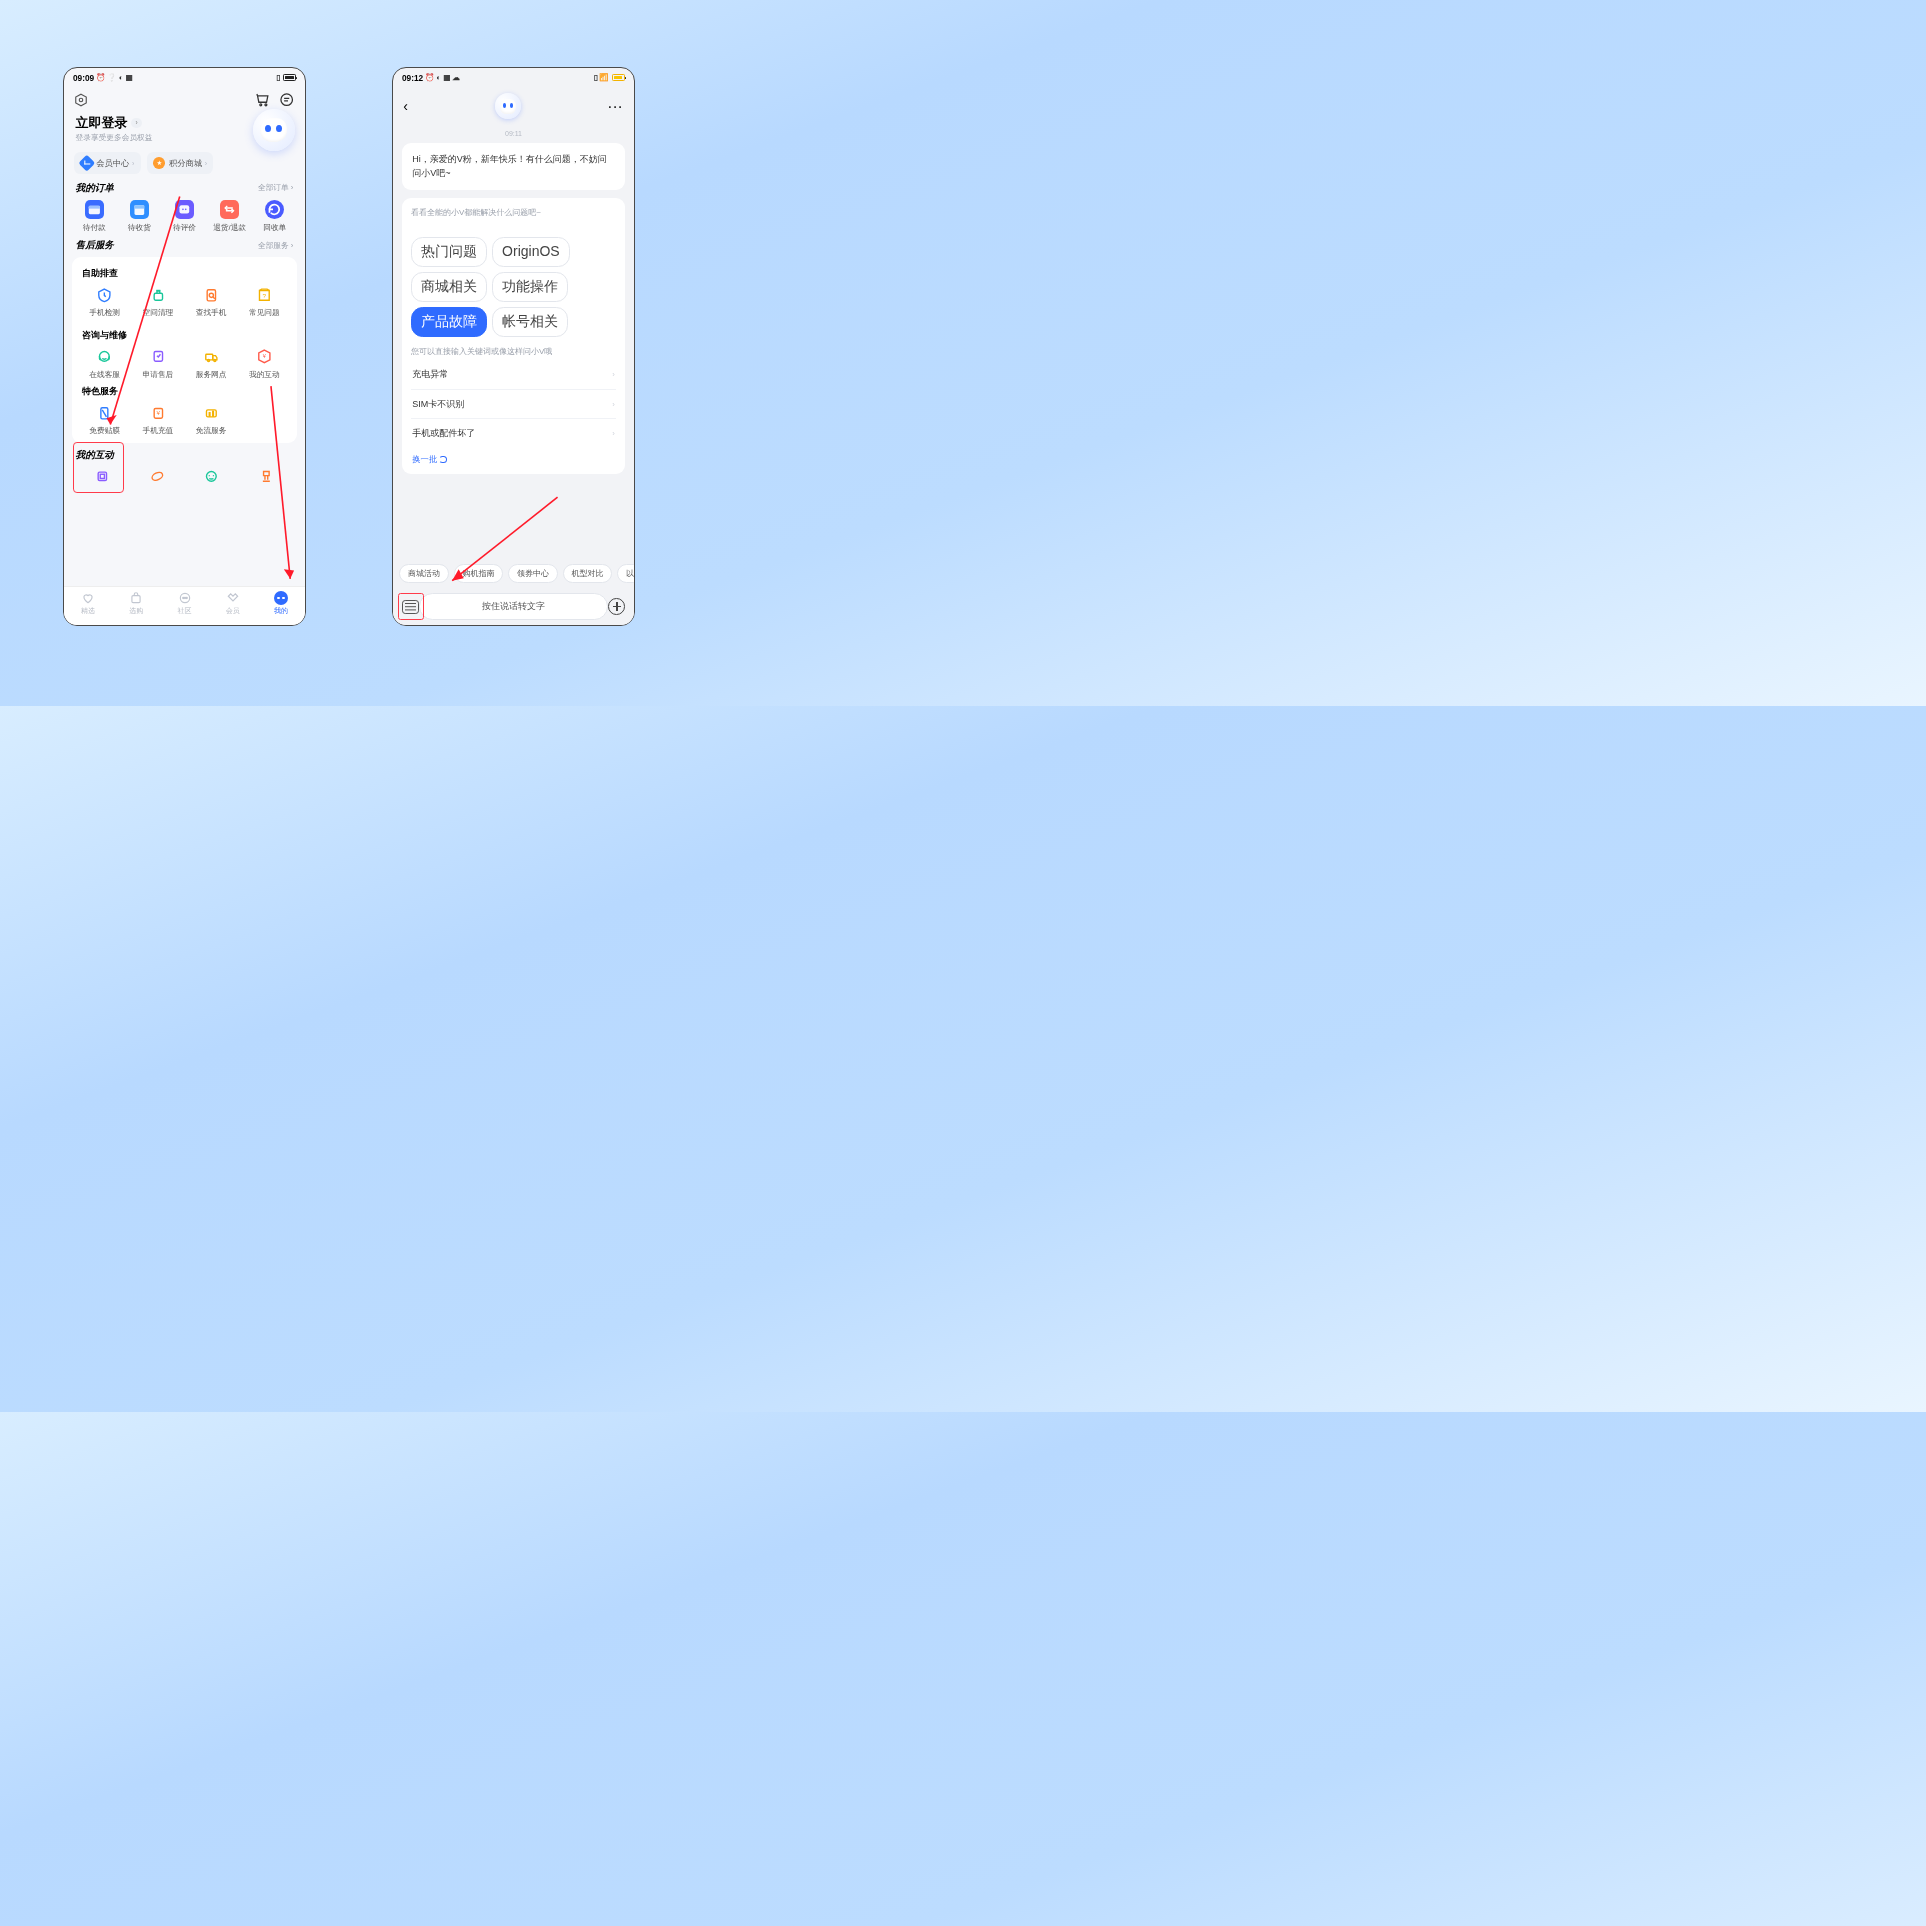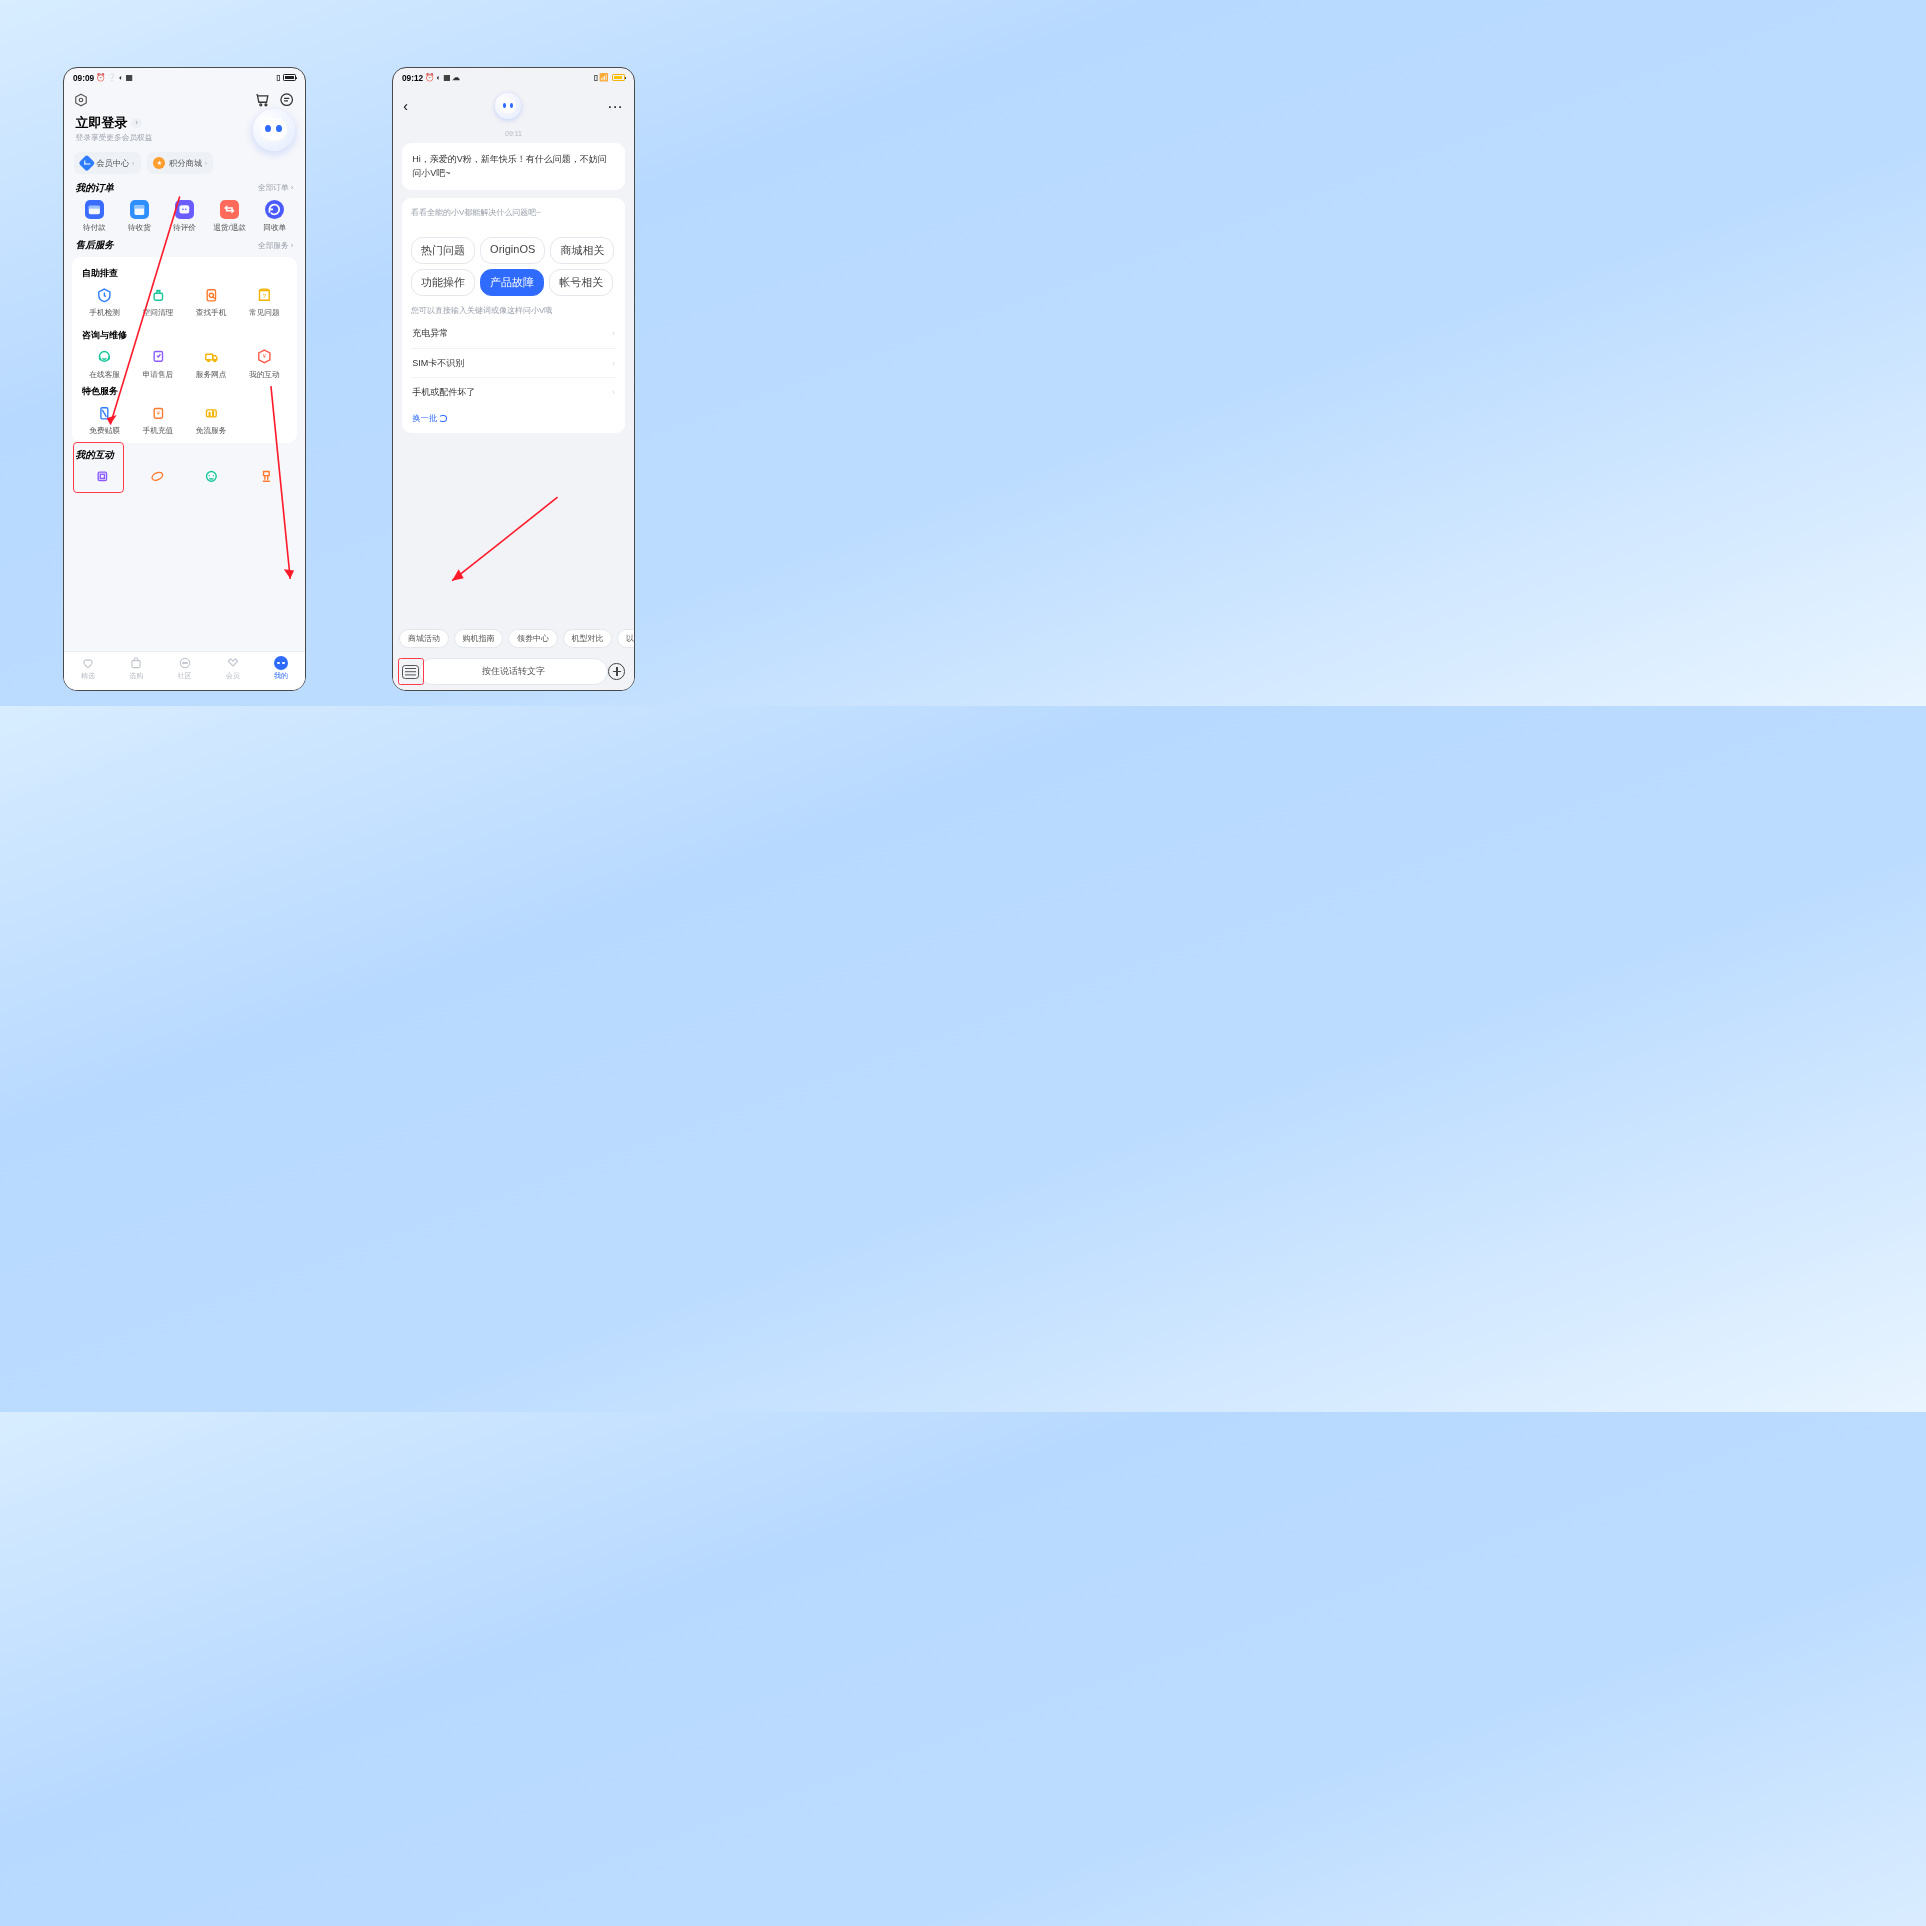--- a/index.html
+++ b/index.html
@@ -4,21 +4,21 @@
 <style>
   * { box-sizing: border-box; margin: 0; padding: 0; }
   body {
     font-family: -apple-system, "PingFang SC", "Helvetica Neue", Arial, sans-serif;
     background: linear-gradient(160deg, #d8edff 0%, #b8d9ff 30%, #bcdcff 60%, #e9f5ff 100%);
     width: 706px; height: 706px;
     position: relative;
   }
   .phone {
     position: absolute;
-    width: 243px; height: 624px;
+    width: 243px; height: 559px;
     border-radius: 14px;
     background: #f6f7fa;
     border: 1.9px solid #4a4a4a;
     overflow: hidden;
   }
   .phone.left  { left: 63px;  top: 67px; }
   .phone.right { left: 392px; top: 67px; background:#f2f3f6; }
 
   
   .statusbar {
@@ -106,21 +106,21 @@
   .r-avatar .bot-face{width:16.7px;height:15.4px;border-radius:6.4px;}
   .r-avatar .bot-face::before,.r-avatar .bot-face::after{width:3.2px;height:4.5px;top:4.5px;}
   .r-avatar .bot-face::before{left:3.2px;} .r-avatar .bot-face::after{right:3.2px;}
 
   .ts { text-align:center; font-size:7px; color:#b5bac4; padding:3.9px 0 6.4px; }
   .bubble { background:#fff; border-radius:9px; margin:0 9px 7.7px; padding:9px 10.3px; font-size:9px; color:#333; line-height:1.6; }
   .card2 { background:#fff; border-radius:9px; margin:0 9px 7.7px; padding:9px 9px 6.4px; }
   .card2 .hint { font-size:8px; color:#9aa0ab; margin-bottom:19px; }
   .chiprow { display:flex; flex-wrap:wrap; gap:5.1px; }
   .chip {
-    border:0.6px solid #e3e6ec; border-radius:11.6px; padding:5px 9px; font-size:11px; color:#444; background:#fff;
+    border:0.6px solid #e3e6ec; border-radius:11.6px; padding:5px 9px; font-size:14px; color:#444; background:#fff;
   }
   .chip.sel { background:#2f6bff; color:#fff; border-color:#2f6bff; }
   .hint2 { font-size:8px; color:#9aa0ab; margin:9px 0 3.9px; }
   .linerow { display:flex; align-items:center; padding:7.7px 1.3px; font-size:9px; color:#333; border-top:0.6px solid #f0f2f6;text-align:center; }
   .linerow:first-of-type{border-top:none;}
   .linerow .spacer{flex:1;}
   .linerow .ar{color:#cfd3db;font-size:7.7px;}
   .swap { color:#2f6bff; font-size:8.3px; padding:6.4px 1.3px 2.6px; display:flex; align-items:center; gap:2px;}
   .swap .r { width:7.7px;height:7.7px;border:1px solid #2f6bff;border-left-color:transparent;border-radius:50%; }
 

